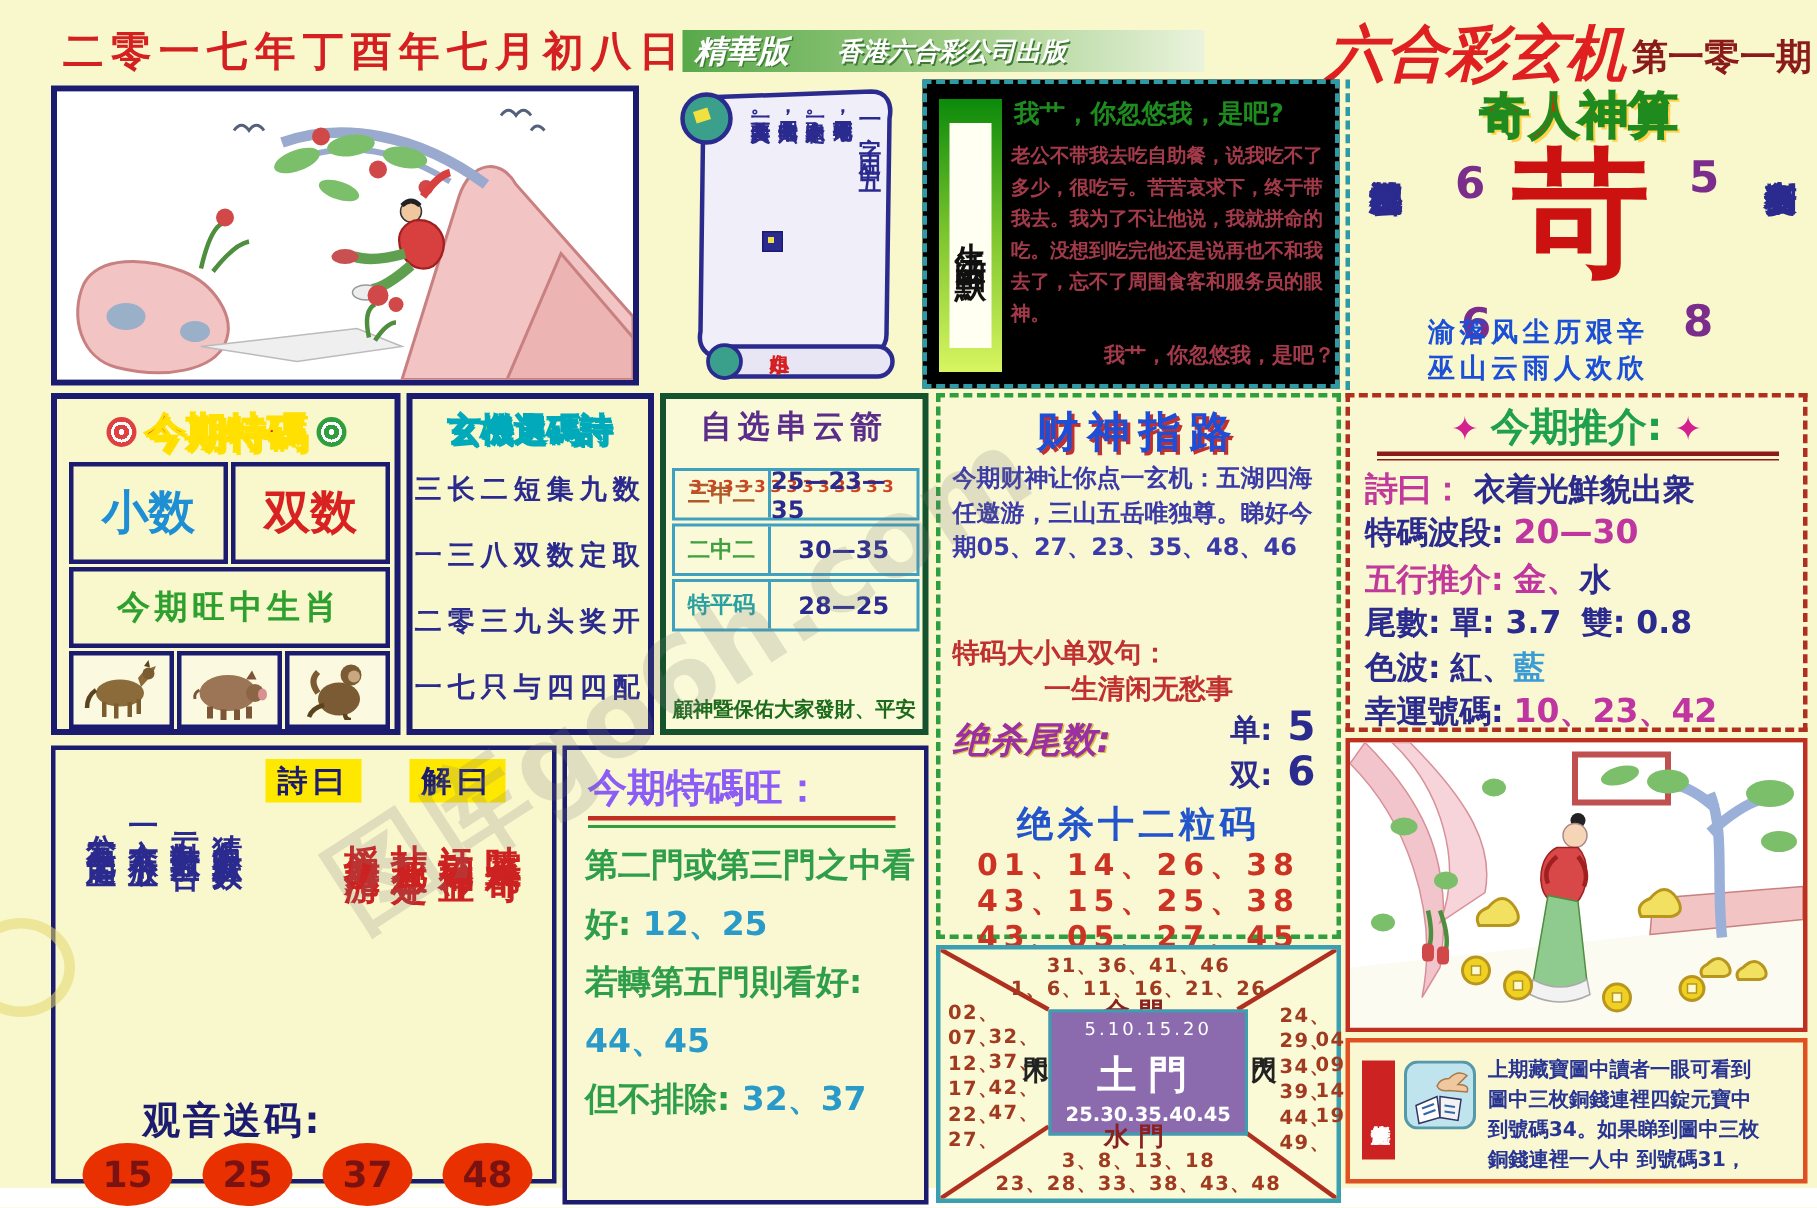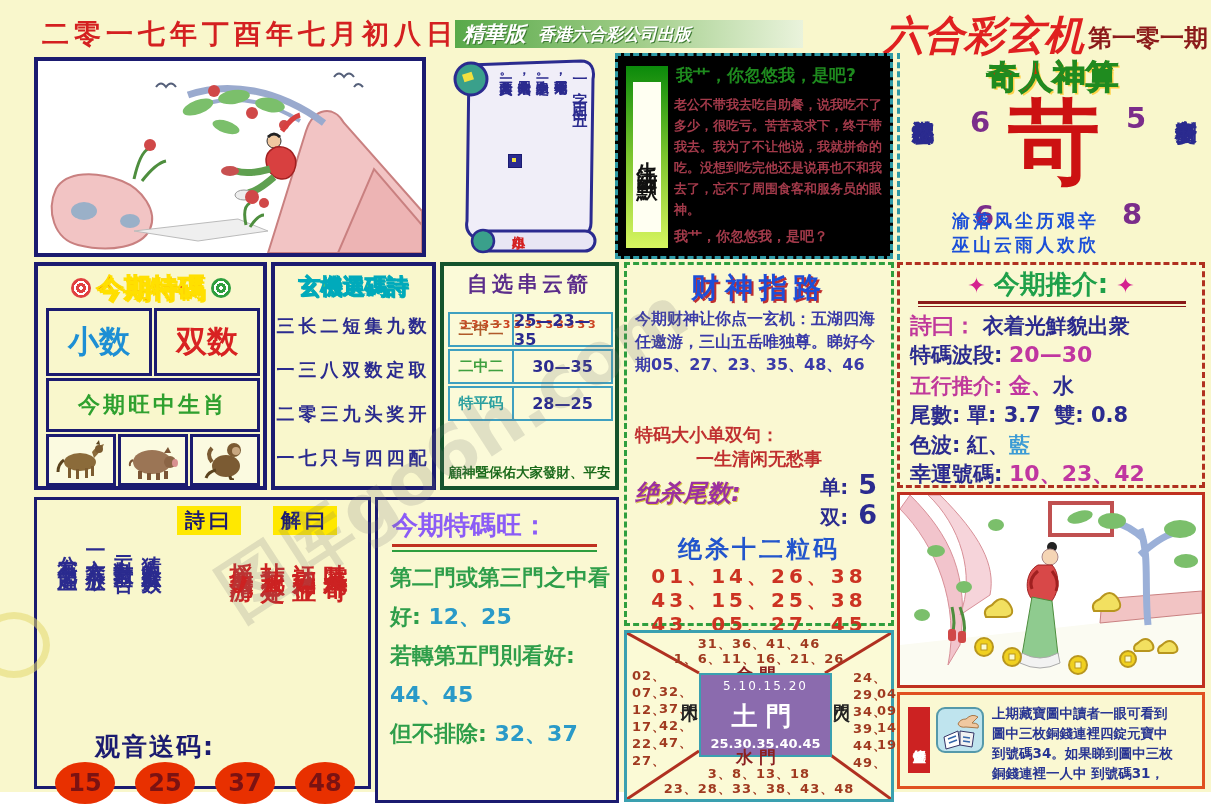--- a/index.html
+++ b/index.html
@@ -7,21 +7,21 @@
   #sheet{position:absolute;left:0;top:0;width:1206px;height:792px;background:#F9F7CC;overflow:visible;padding-left:36px;}
   .abs{position:absolute;}
   .box{position:absolute;box-sizing:border-box;}
   .vtext{writing-mode:vertical-rl;text-orientation:upright;}
   .pre{white-space:pre-line;}
 
   
   .date{left:42px;top:16px;font-size:27px;font-weight:bold;color:#D42020;letter-spacing:5px;}
   .greenbar{left:455px;top:20px;width:348px;height:28px;background:linear-gradient(90deg,#58A94A,#9CCB84,#EAF3DC);display:flex;align-items:center;}
   .edition{font-size:21px;font-style:italic;font-weight:bold;color:#FFFFFF;margin-left:8px;text-shadow:1px 1px 0 #3E7A33;}
-  .publisher{font-size:17px;font-style:italic;font-weight:bold;color:#FFFFFF;margin-left:12px;text-shadow:1px 1px 0 #3E7A33;}
+  .publisher{font-size:17px;font-style:italic;font-weight:bold;color:#FFFFFF;margin-left:32px;text-shadow:1px 1px 0 #3E7A33;}
   .mtitle{left:884px;top:8px;font-size:40px;font-weight:bold;font-style:italic;color:#E02020;}
   .issue{left:1088px;top:22px;font-size:24px;font-weight:bold;color:#8B1A1A;}
 
   
   .painting{left:34px;top:57px;width:392px;height:200px;border:4px solid #1B1B70;background:#FFFFFF;}
 
   
   .scrollbox{left:433px;top:55px;width:178px;height:205px;}
   .scroll-poem{position:absolute;right:20px;top:16px;height:160px;writing-mode:vertical-rl;text-orientation:upright;color:#2B2B8F;font-size:13px;font-weight:bold;line-height:1.25;}
   .scroll-poem .col{margin:0 2px;}
@@ -30,21 +30,21 @@
   .seal{position:absolute;left:75px;bottom:92px;width:12px;height:12px;background:#2B2B8F;border:1px solid #1B1B70;}
   .seal:after{content:"";position:absolute;left:3px;top:3px;width:4px;height:4px;background:#F2E040;}
 
   
   .humor{left:615px;top:53px;width:278px;height:206px;border:3px dashed #2E9AA6;background:#000000;}
   .hbanner{position:absolute;left:8px;top:10px;width:42px;height:182px;background:linear-gradient(180deg,#0B8A0B,#7DC62E,#D8F560);display:flex;align-items:center;justify-content:center;}
   .hbanner-inner{width:28px;height:150px;background:#FFFFF2;display:flex;align-items:center;justify-content:center;}
   .hbanner-txt{writing-mode:vertical-rl;text-orientation:upright;font-size:21px;font-weight:bold;color:#111;letter-spacing:6px;}
   .htitle{position:absolute;left:58px;top:8px;width:214px;font-size:17px;font-weight:bold;color:#1E8B1E;}
   .hbody{position:absolute;left:56px;top:38px;width:216px;font-size:13px;line-height:21px;color:#A33A4A;font-weight:bold;}
-  .htail{position:absolute;left:56px;top:172px;width:216px;text-align:left;font-size:14px;font-weight:bold;color:#A33A4A;font-family:Liberation Mono, monospace;}
+  .htail{position:absolute;left:56px;top:172px;width:216px;text-align:right;font-size:14px;font-weight:bold;color:#A33A4A;font-family:Liberation Mono, monospace;}
 
   
   .qiren{left:897px;top:53px;width:308px;height:207px;border-left:3px dashed #2E9AA6;}
   .qtitle{position:absolute;left:0;top:2px;width:100%;text-align:center;font-size:33px;font-weight:bold;color:#D43000;-webkit-text-stroke:1.2px #1F8B1F;text-shadow:2px 2px 0 #FFD24A;}
   .qleft{position:absolute;left:12px;top:50px;font-size:22px;font-weight:bold;color:#2B2B8F;line-height:1.0;}
   .qright{position:absolute;right:8px;top:50px;font-size:22px;font-weight:bold;color:#2B2B8F;line-height:1.0;}
   .qchar{position:absolute;left:108px;top:44px;font-size:92px;font-weight:bold;color:#CC1111;line-height:1;}
   .qnum{position:absolute;font-size:29px;font-weight:bold;color:#7B2D8B;}
   .qline{position:absolute;left:52px;font-size:18px;font-weight:bold;color:#1B4FD8;letter-spacing:3px;}
 

